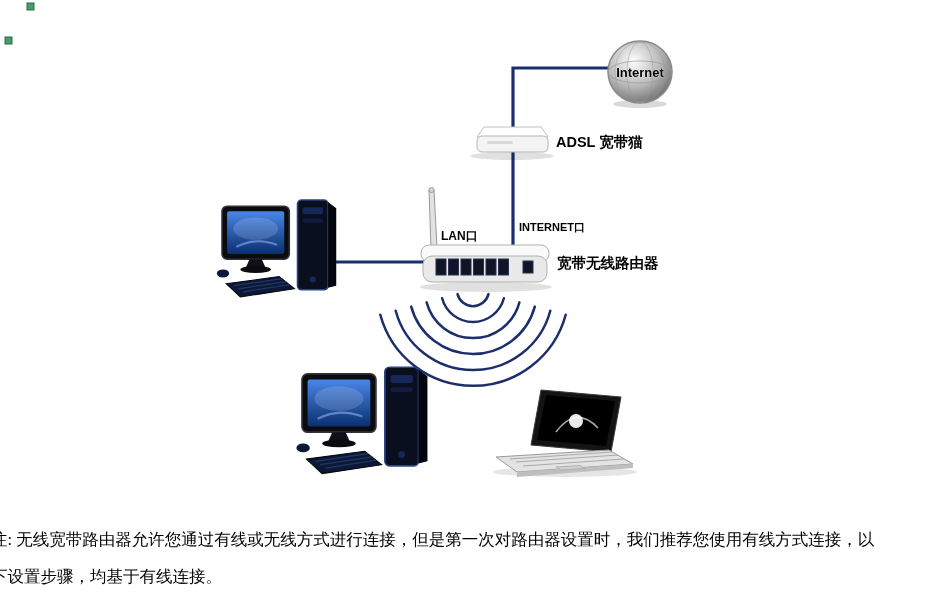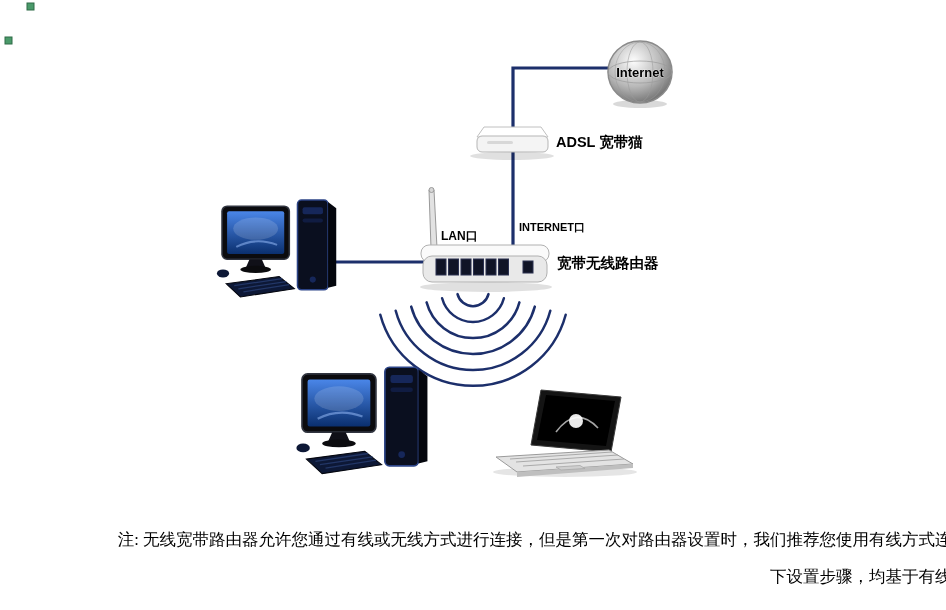--- a/index.html
+++ b/index.html
@@ -3,21 +3,20 @@
 <meta charset="utf-8">
 <style>
   * { margin:0; padding:0; box-sizing:border-box; }
   html,body { background:#ffffff; }
   body { font-family:"Liberation Sans", sans-serif; }
   .page {
     position:relative;
     width:946px; height:610px;
     background:#ffffff;
     overflow:hidden;
-    text-align:right;
   }
   .diagram-svg { position:absolute; left:0; top:0; }
   .note-line {
     position:absolute;
     left:-9px;
     width:1010px;
     color:#000000;
     font-family:"Liberation Serif", serif;
     font-size:16.5px;
     white-space:nowrap;

